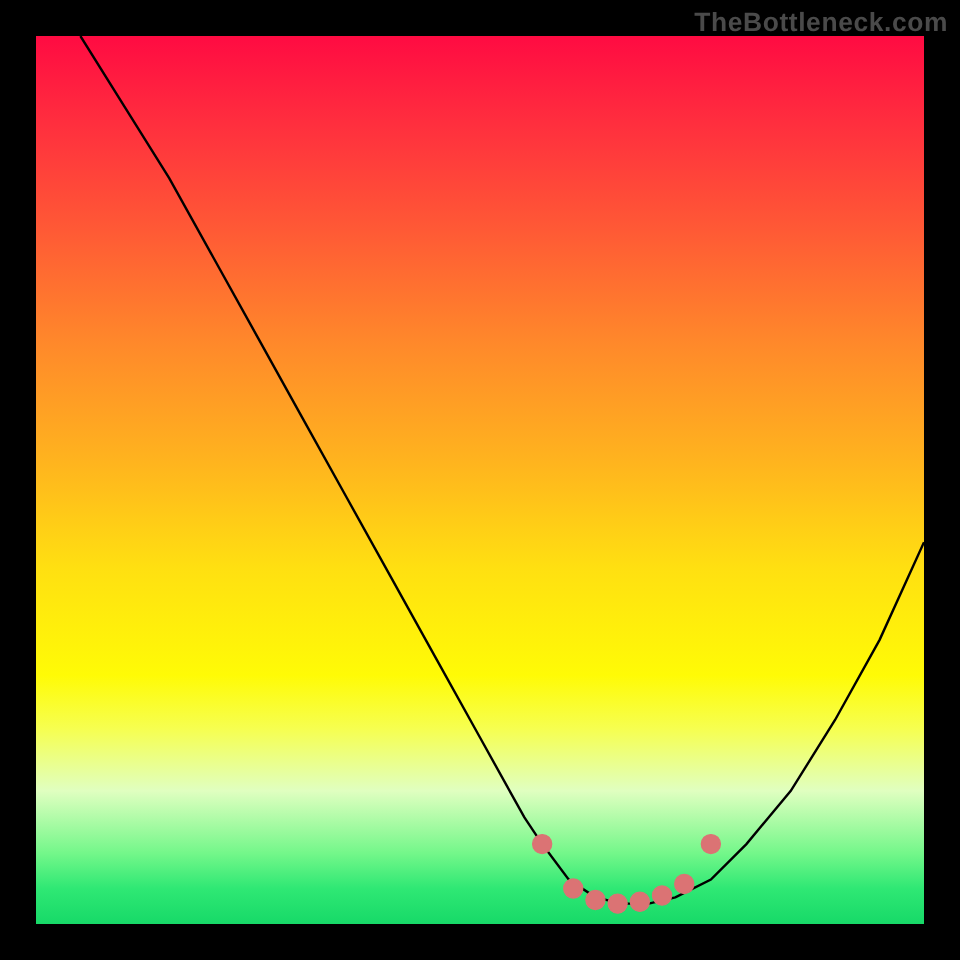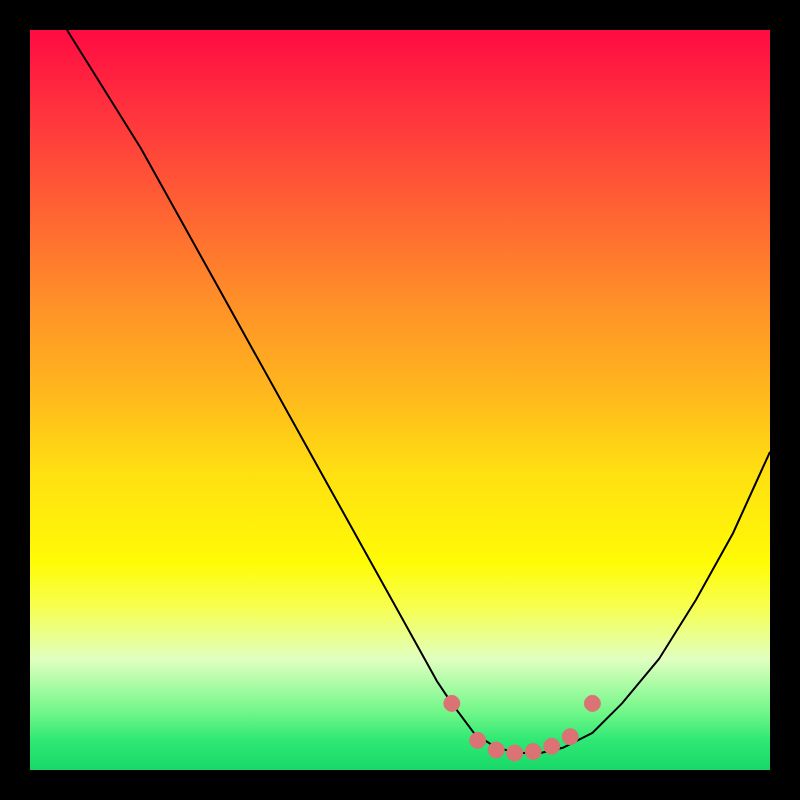--- a/index.html
+++ b/index.html
@@ -70,13 +70,14 @@
           <rect x="439.7" y="702.4" width="16.0" height="16.0" rx="8.0" ry="8.0" fill="#db7374" stroke="#db7374"></rect>
           <rect x="458.2" y="712.0" width="16.0" height="16.0" rx="8.0" ry="8.0" fill="#db7374" stroke="#db7374"></rect>
           <rect x="476.7" y="715.0" width="16.0" height="16.0" rx="8.0" ry="8.0" fill="#db7374" stroke="#db7374"></rect>
           <rect x="495.2" y="713.5" width="16.0" height="16.0" rx="8.0" ry="8.0" fill="#db7374" stroke="#db7374"></rect>
           <rect x="513.7" y="708.3" width="16.0" height="16.0" rx="8.0" ry="8.0" fill="#db7374" stroke="#db7374"></rect>
           <rect x="532.2" y="698.7" width="16.0" height="16.0" rx="8.0" ry="8.0" fill="#db7374" stroke="#db7374"></rect>
           <rect x="554.4" y="665.4" width="16.0" height="16.0" rx="8.0" ry="8.0" fill="#db7374" stroke="#db7374"></rect>
         </g>
     </svg>
   </div>
+  <div class="watermark">TheBottleneck.com</div>
 </div>
 
 </body></html>

